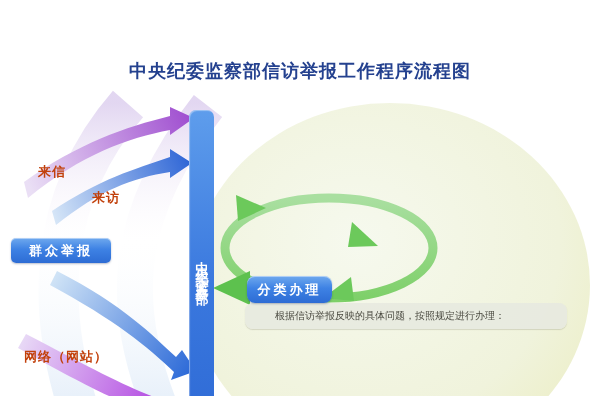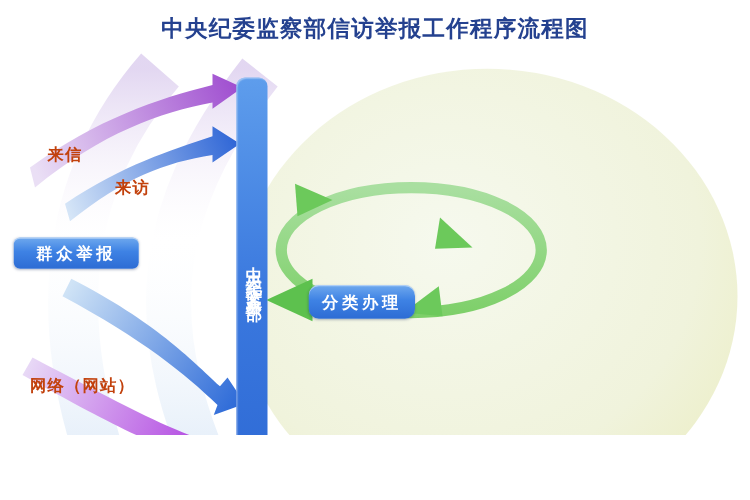--- a/index.html
+++ b/index.html
@@ -1,17 +1,17 @@
 <!DOCTYPE html>
 <html><head>
 <meta charset="utf-8">
 <style>
   html,body{margin:0;padding:0;}
   body{font-family:"DejaVu Sans","Liberation Sans",sans-serif;}
-  .stage{position:relative;width:600px;height:348px;background:#ffffff;overflow:hidden;}
+  .stage{position:relative;width:600px;height:348px;background:#ffffff;overflow:hidden;margin-top:48px;}
   .abs{position:absolute;}
   .title{left:0;top:11px;width:600px;text-align:center;font-size:18px;font-weight:bold;
          color:#24418F;letter-spacing:1px;}
   .chan-label{font-size:13px;color:#c2410c;font-weight:bold;letter-spacing:1px;}
   .lbl-laixin{left:38px;top:115px;}
   .lbl-laifang{left:92px;top:141px;}
   .lbl-dianhua{left:88px;top:265px;}
   .lbl-wangluo{left:24px;top:300px;}
   .blue-box{background:linear-gradient(180deg,#6FA9EE 0%,#3E82E4 45%,#2D6CD4 100%);
             color:#fff;font-weight:bold;display:flex;align-items:center;justify-content:center;
@@ -105,20 +105,21 @@
   <div class="abs title">中央纪委监察部信访举报工作程序流程图</div>
 
   <div class="abs chan-label lbl-laixin">来信</div>
   <div class="abs chan-label lbl-laifang">来访</div>
   <div class="abs chan-label lbl-wangluo">网络（网站）</div>
 
   <div class="abs blue-box report-box">
     <span>群众举报</span>
   </div>
 
+  <div class="abs note note-mid">根据信访举报反映的具体问题，按照规定进行办理：</div>
 
   <div class="abs center-bar">
     <span>中央纪委监察部</span>
   </div>
 
   <div class="abs blue-box step-btn btn-fenlei">
     <span>分类办理</span>
   </div>
 
 </div>

